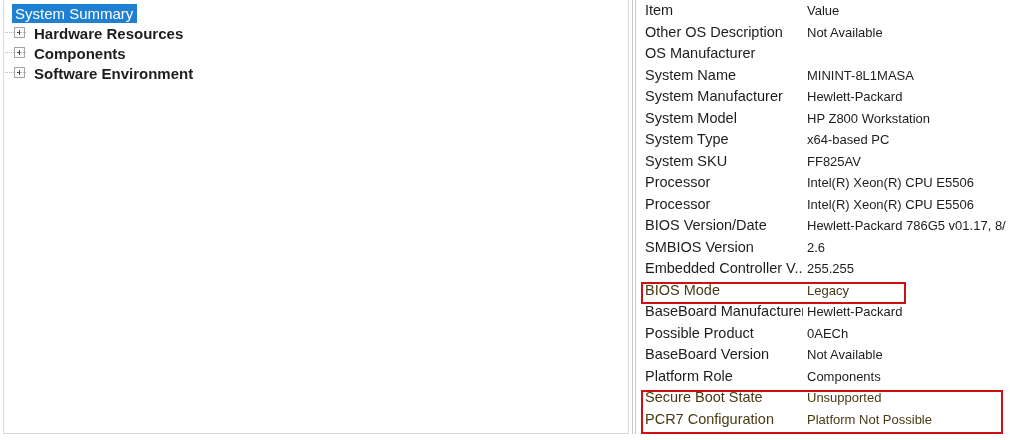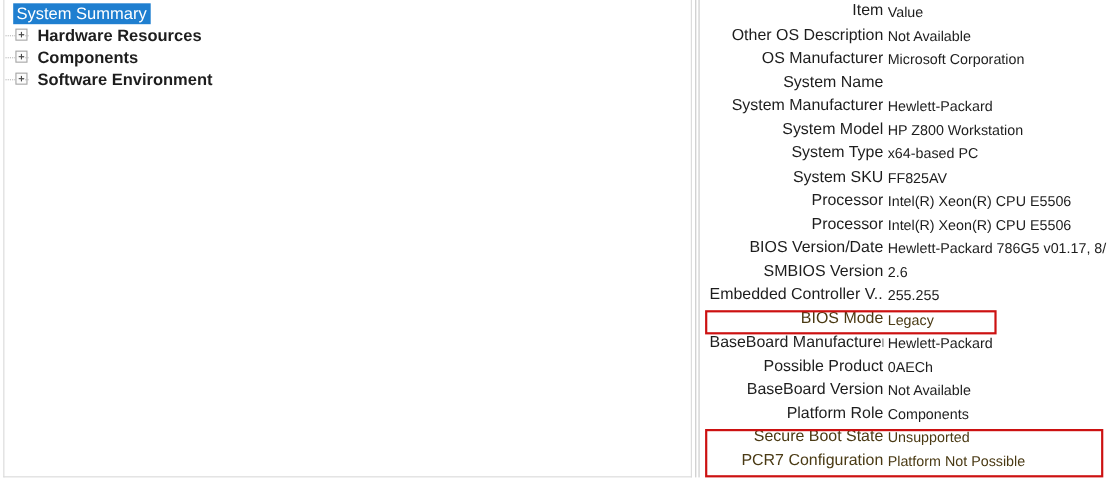--- a/index.html
+++ b/index.html
@@ -155,21 +155,20 @@
   }
   .detail-row .col-item {
     position: absolute;
     left: 7px;
     top: 0;
     width: 158px;
     overflow: hidden;
     text-overflow: clip;
     white-space: nowrap;
     font-size: 14.5px;
-    text-align: right;
   }
   .detail-row .col-value {
     position: absolute;
     left: 169px;
     top: 0;
     white-space: nowrap;
     font-size: 13px;
   }
   .detail-row.highlighted .col-item,
   .detail-row.highlighted .col-value {
@@ -222,24 +221,24 @@
       <span class="col-value">Value</span>
     </div>
 
     <div id="details-rows">
         <div class="detail-row">
           <span class="col-item">Other OS Description</span>
           <span class="col-value">Not Available</span>
         </div>
         <div class="detail-row">
           <span class="col-item">OS Manufacturer</span>
-          <span class="col-value">Microsoft Corporation</span>
         </div>
         <div class="detail-row">
           <span class="col-item">System Name</span>
+          <span class="col-value">MININT-8L1MASA</span>
         </div>
         <div class="detail-row">
           <span class="col-item">System Manufacturer</span>
           <span class="col-value">Hewlett-Packard</span>
         </div>
         <div class="detail-row">
           <span class="col-item">System Model</span>
           <span class="col-value">HP Z800 Workstation</span>
         </div>
         <div class="detail-row">

